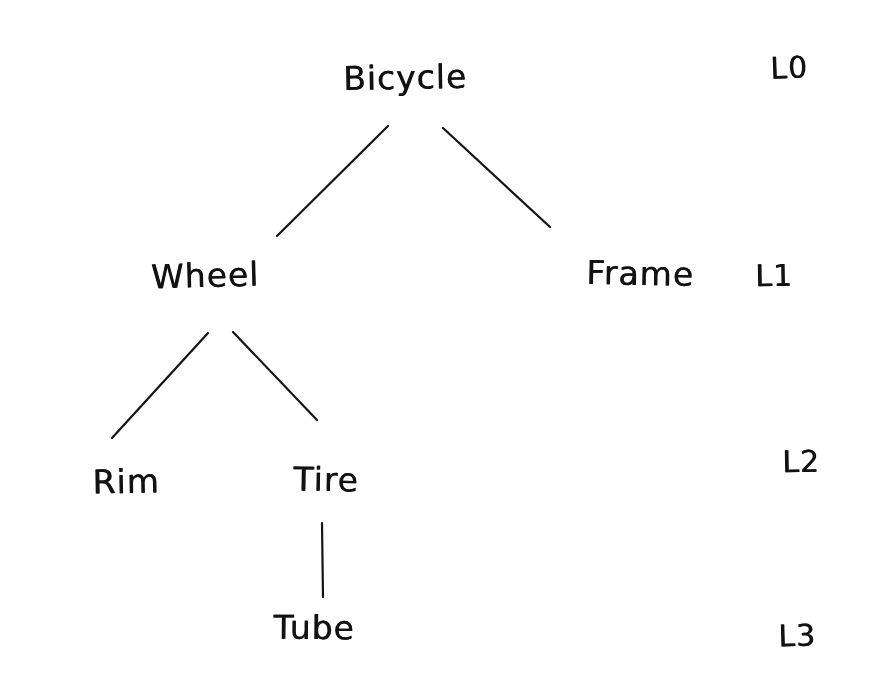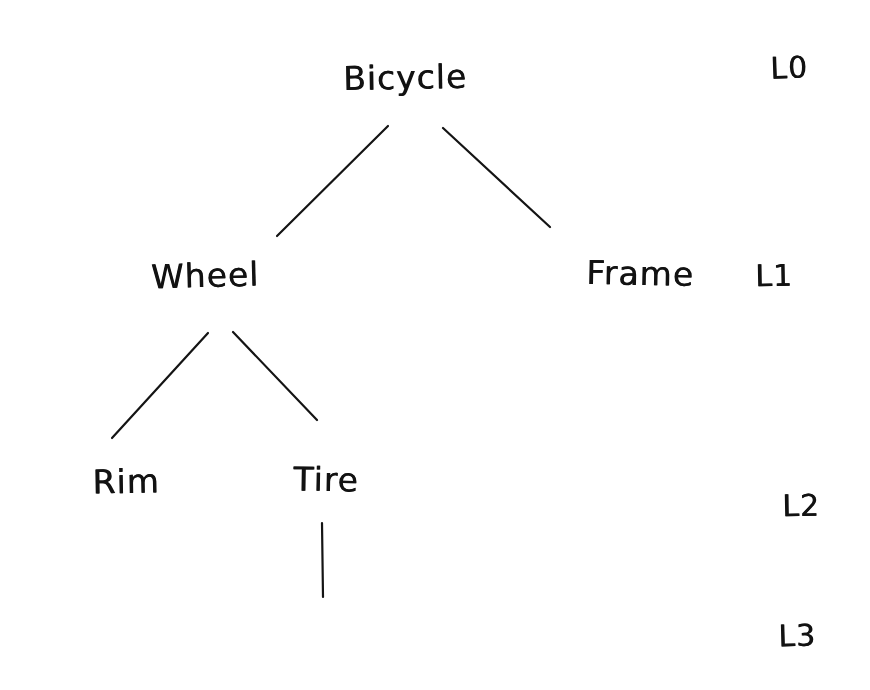--- a/index.html
+++ b/index.html
@@ -44,40 +44,41 @@
   
   .pos-bicycle { left: 405px; top: 58px;  transform: translateX(-50%) rotate(-1deg); }
   .pos-wheel   { left: 205px; top: 256px; transform: translateX(-50%) rotate(-1.5deg); }
   .pos-frame   { left: 640px; top: 254px; transform: translateX(-50%) rotate(1deg); }
   .pos-rim     { left: 126px; top: 462px; transform: translateX(-50%) rotate(-1deg); }
   .pos-tire    { left: 326px; top: 460px; transform: translateX(-50%) rotate(1deg); }
   .pos-tube    { left: 314px; top: 608px; transform: translateX(-50%) rotate(0.5deg); }
   
   .pos-l0 { left: 789px; top: 50px;  transform: translateX(-50%) rotate(-2deg); }
   .pos-l1 { left: 774px; top: 258px; transform: translateX(-50%) rotate(-1deg); }
-  .pos-l2 { left: 801px; top: 444px; transform: translateX(-50%) rotate(-1deg); margin-top: 44px; }
+  .pos-l2 { left: 801px; top: 444px; transform: translateX(-50%) rotate(-1deg); }
   .pos-l3 { left: 797px; top: 618px; transform: translateX(-50%) rotate(-1.5deg); }
 </style>
 </head>
 <body>
 
 <div class="canvas">
 
   <svg class="edges" xmlns="http://www.w3.org/2000/svg">
     <line x1="388" y1="126" x2="277" y2="236"></line>
     <line x1="443" y1="128" x2="550" y2="227"></line>
     <line x1="208" y1="333" x2="112" y2="438"></line>
     <line x1="233" y1="332" x2="317" y2="420"></line>
     <line x1="322" y1="523" x2="323" y2="597"></line>
   </svg>
 
   <div class="node-label pos-bicycle">Bicycle</div>
   <div class="node-label pos-wheel">Wheel</div>
   <div class="node-label pos-frame">Frame</div>
   <div class="node-label pos-rim">Rim</div>
   <div class="node-label pos-tire">Tire</div>
+  <div class="node-label pos-tube">Tube</div>
 
   <div class="level-label pos-l0">L0</div>
   <div class="level-label pos-l1">L1</div>
   <div class="level-label pos-l2">L2</div>
   <div class="level-label pos-l3">L3</div>
 
 </div>
 
 </body></html>

